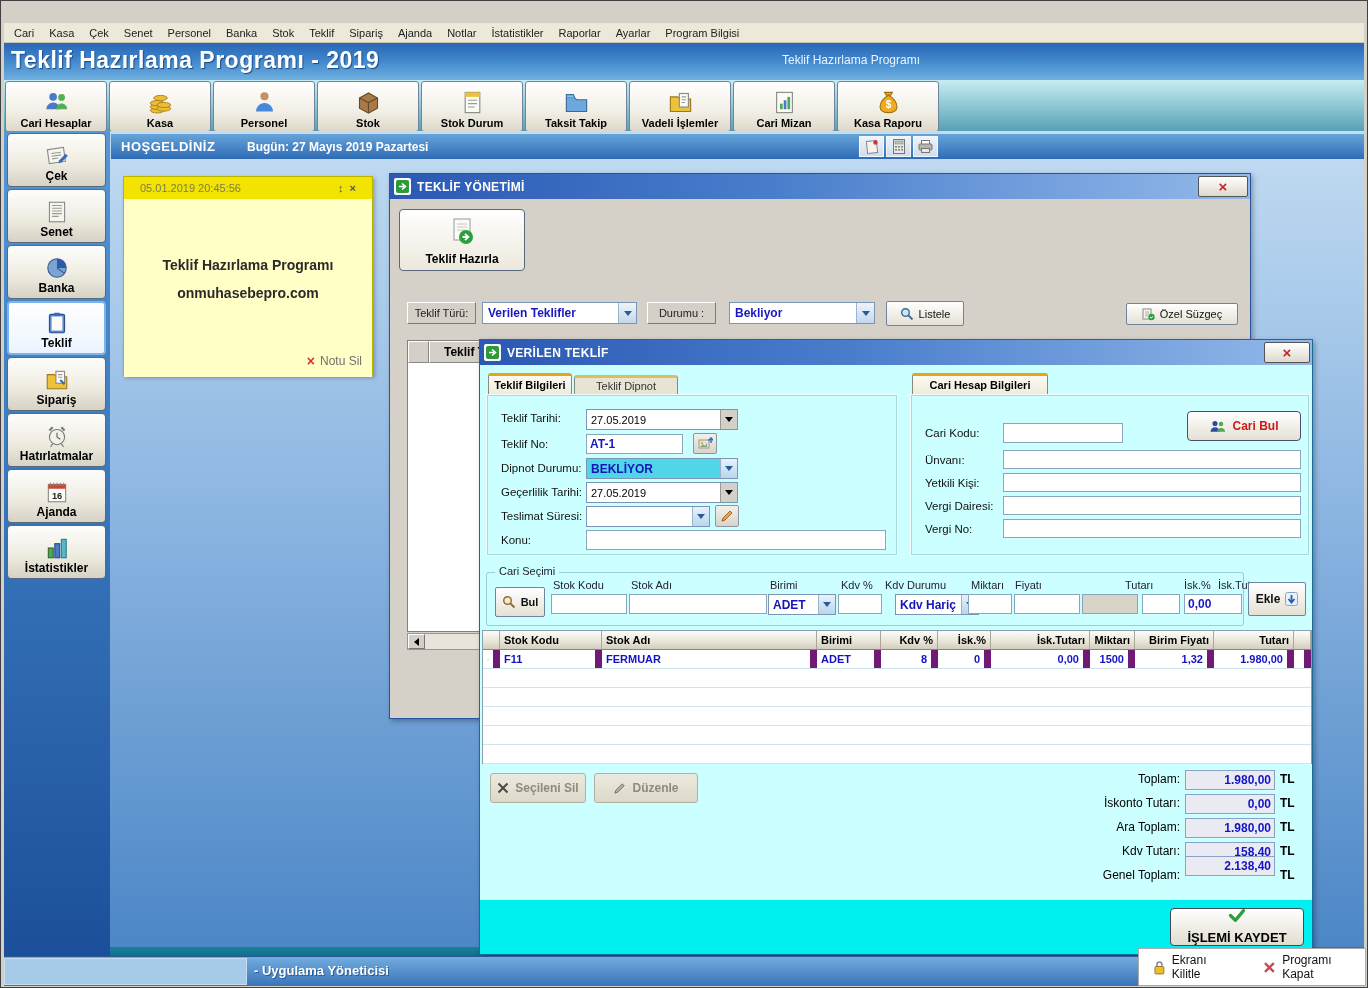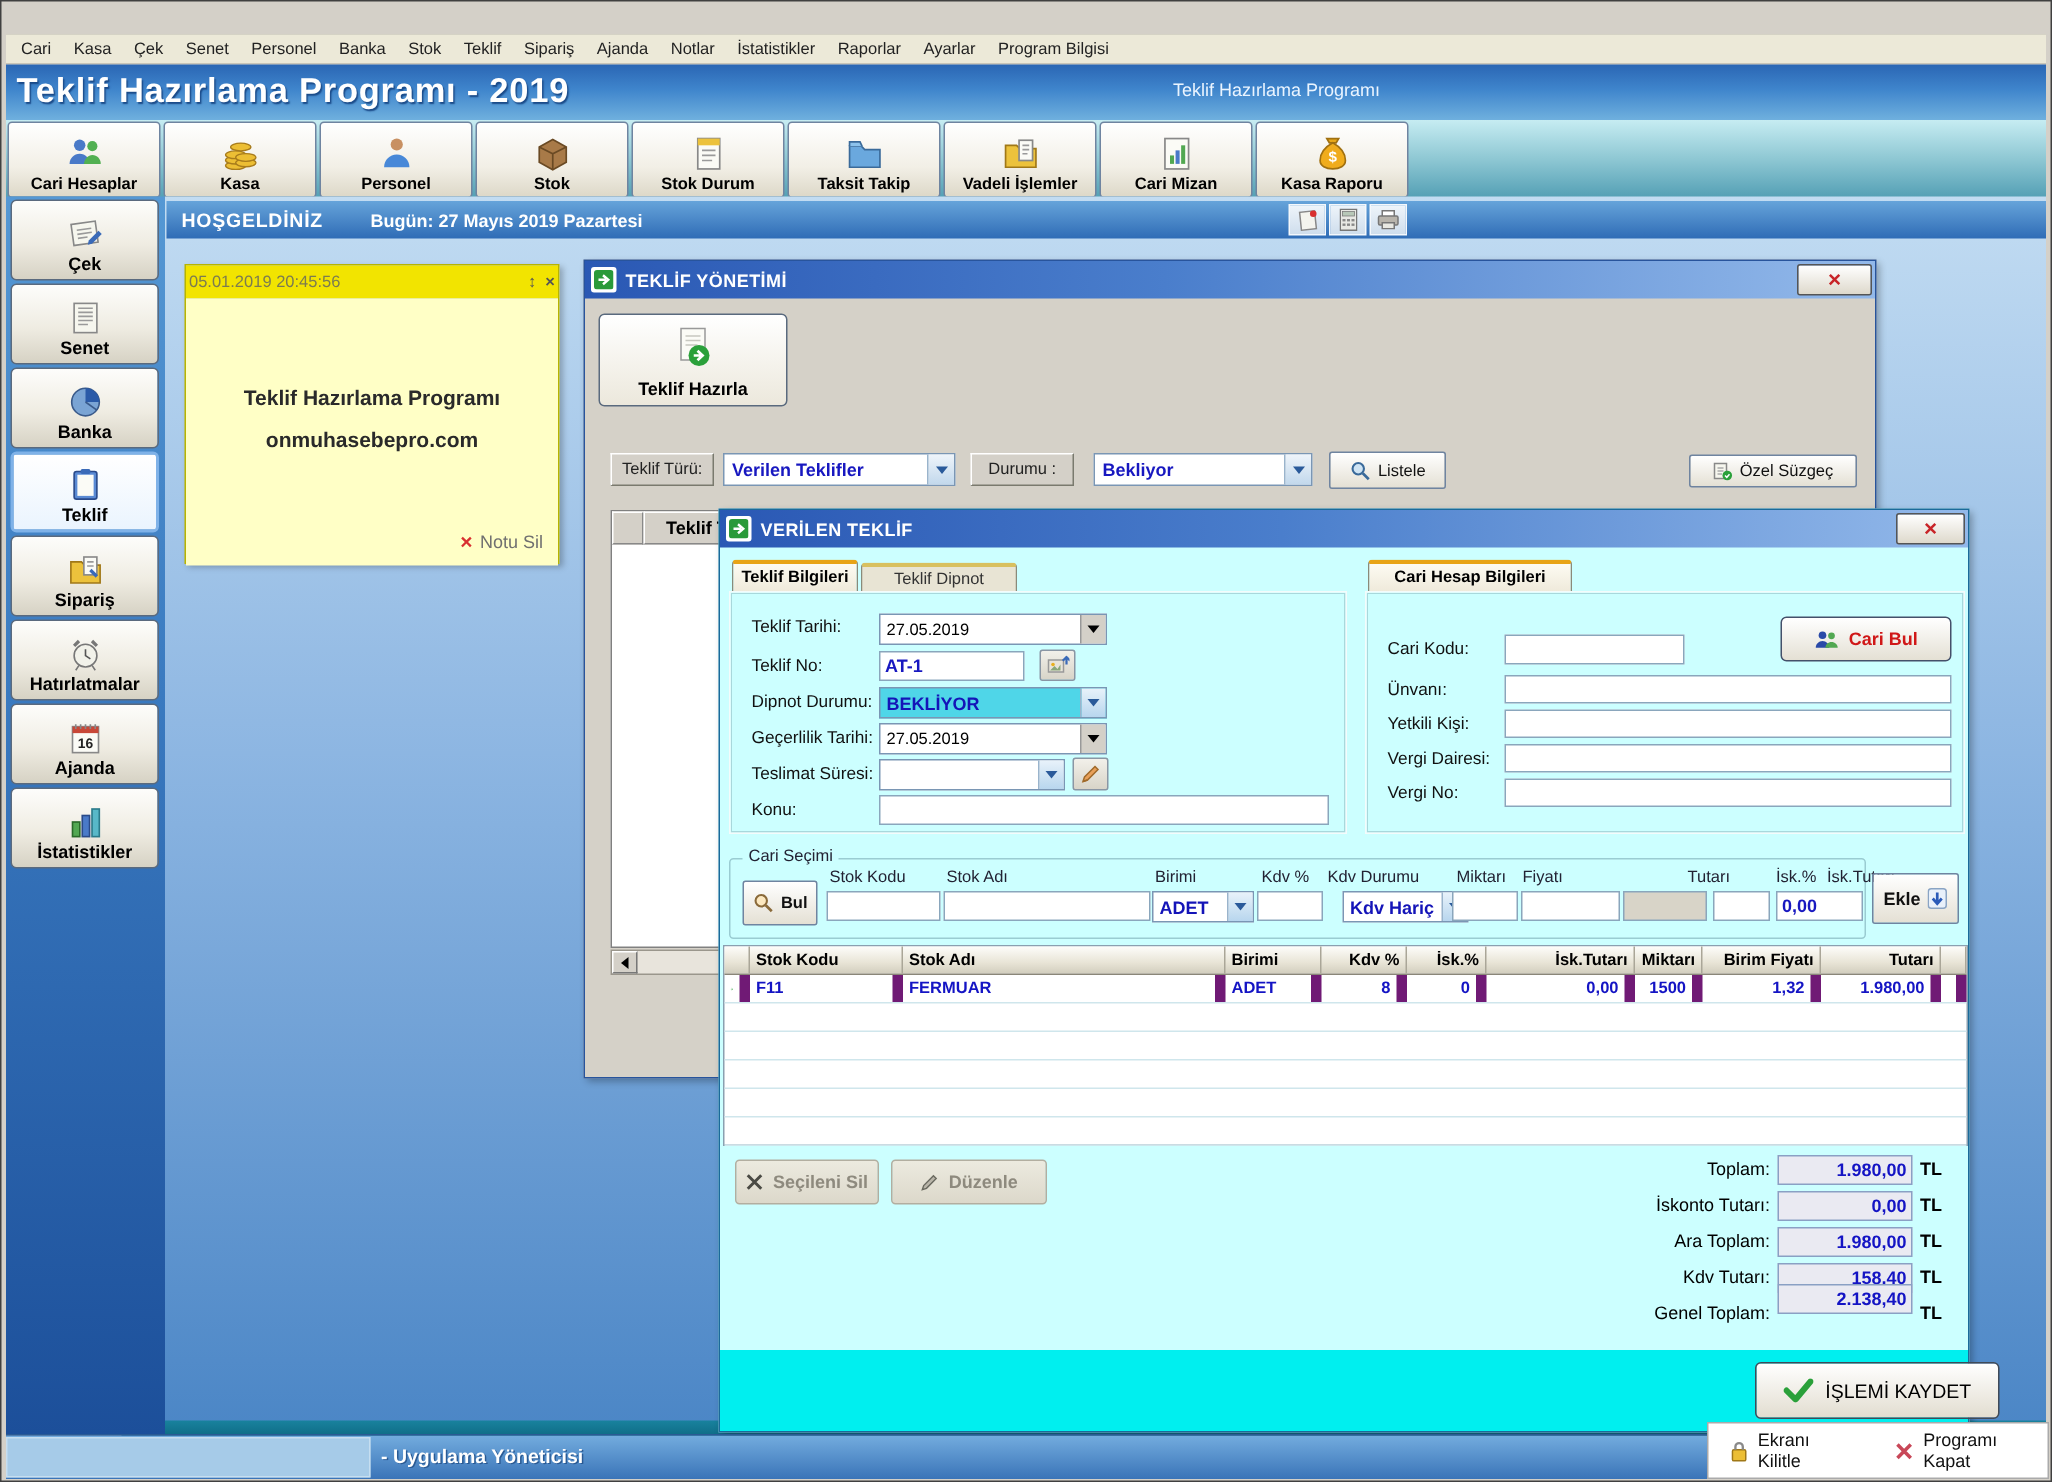--- a/index.html
+++ b/index.html
@@ -45,21 +45,21 @@
   .sbbtn svg { width:26px; height:26px; }
   .sbbtn .lbl { font-size:12px; font-weight:bold; color:#000; }
 
   
   #mainbg { position:absolute; left:109px; top:130px; right:3px; bottom:32px;
     background:linear-gradient(180deg,#c2dcf2 0%,#8db6e2 45%,#4b86c6 100%); }
   #tealstrip { position:absolute; left:80px; right:3px; top:946px; height:11px; background:linear-gradient(180deg,#19829e,#0e6a84); }
 
   
   #note { position:absolute; left:122px; top:175px; width:250px; height:200px; border:1px solid #b8b400; box-shadow:2px 2px 4px rgba(0,0,0,0.25); }
-  #note .hd { height:22px; background:#f2e400; display:flex; align-items:center; padding:0 2px; }
+  #note .hd { height:22px; background:#f2e400; display:flex; align-items:center; padding:0 16px; }
   #note .hd .ts { font-size:11px; color:#7c7c50; flex:1; }
   #note .hd .ic { font-size:11px; color:#555; margin-left:6px; cursor:pointer; font-weight:bold; }
   #note .bd { position:relative; height:178px; background:#ffffc6; }
   #note .l1 { position:absolute; top:58px; width:100%; text-align:center; font-size:14px; font-weight:bold; color:#2a2a2a; }
   #note .l2 { position:absolute; top:86px; width:100%; text-align:center; font-size:14px; font-weight:bold; color:#2a2a2a; }
   #note .del { position:absolute; right:10px; bottom:8px; font-size:12px; color:#707070; cursor:pointer; display:flex; align-items:center; gap:5px; }
   #note .del .x { color:#d83030; font-weight:bold; font-size:14px; }
 
   
   .subwin { position:absolute; border:1px solid #28549c; box-shadow:2px 2px 5px rgba(0,0,0,0.3); }
@@ -124,22 +124,22 @@
   #stktbl .dr { display:flex; height:19px; border-bottom:1px solid #cfe6ec; }
   #stktbl .dr div { border-right:7px solid #701a75; font-size:11px; font-weight:bold; color:#1414c4; display:flex; align-items:center; padding:0 4px; }
   .rt { justify-content:flex-end; }
   .c0{width:17px;} .c1{width:102px;} .c2{width:215px;} .c3{width:64px;} .c4{width:57px;} .c5{width:53px;} .c6{width:99px;} .c7{width:45px;} .c8{width:79px;} .c9{width:80px;} .cf{flex:1;}
 
   .disbtn { position:absolute; background:linear-gradient(180deg,#eceadf,#dcd8ca); border:1px solid #b2aea0; border-radius:3px;
     display:flex; align-items:center; justify-content:center; gap:6px; font-size:12px; font-weight:bold; color:#8e8a7e; }
   .totlbl { position:absolute; width:145px; text-align:right; font-size:12px; color:#000; }
   .totbox { position:absolute; width:90px; height:20px; background:#eaeaf2; border:1px solid #8aa0c4; display:flex; align-items:center; justify-content:flex-end; padding-right:3px; font-size:12px; font-weight:bold; color:#1414c4; }
   .tl { position:absolute; font-size:12px; font-weight:bold; color:#000; }
-  #savebtn { position:absolute; left:690px; top:568px; width:163px; height:38px; background:linear-gradient(180deg,#ffffff,#e2ddd0);
-    border:1px solid #404a58; border-radius:4px; display:flex; align-items:center; justify-content:center; gap:8px; font-size:13px; font-weight:normal; color:#000; cursor:pointer; }
+  #savebtn { position:absolute; left:690px; top:568px; width:134px; height:38px; background:linear-gradient(180deg,#ffffff,#e2ddd0);
+    border:1px solid #404a58; border-radius:4px; display:flex; align-items:center; justify-content:center; gap:8px; font-size:13px; font-weight:bold; color:#000; cursor:pointer;flex-direction:column; }
 
   
   #statusbar { position:absolute; left:3px; top:955px; width:1362px; height:30px; background:linear-gradient(180deg,#73acde 0%,#3a74b8 100%); border-top:1px solid #2a5a94; }
   #statusbar .box { position:absolute; left:0; top:1px; width:243px; height:27px; background:#a6cbe8; border:1px solid #c6def0; }
   #statusbar .txt { position:absolute; left:250px; top:6px; color:#fff; font-weight:bold; font-size:13px; text-shadow:1px 1px 0 #2a5a94; }
   #sbright { position:absolute; left:1137px; top:947px; width:228px; height:38px; background:#fff; border:1px solid #aaa; display:flex; align-items:center; gap:6px; padding-left:14px; }
   #sbright .itm { display:flex; align-items:center; gap:6px; font-size:12px; color:#111; cursor:pointer; }
   #sbright .sep { width:14px; }
 </style>
 </head>

